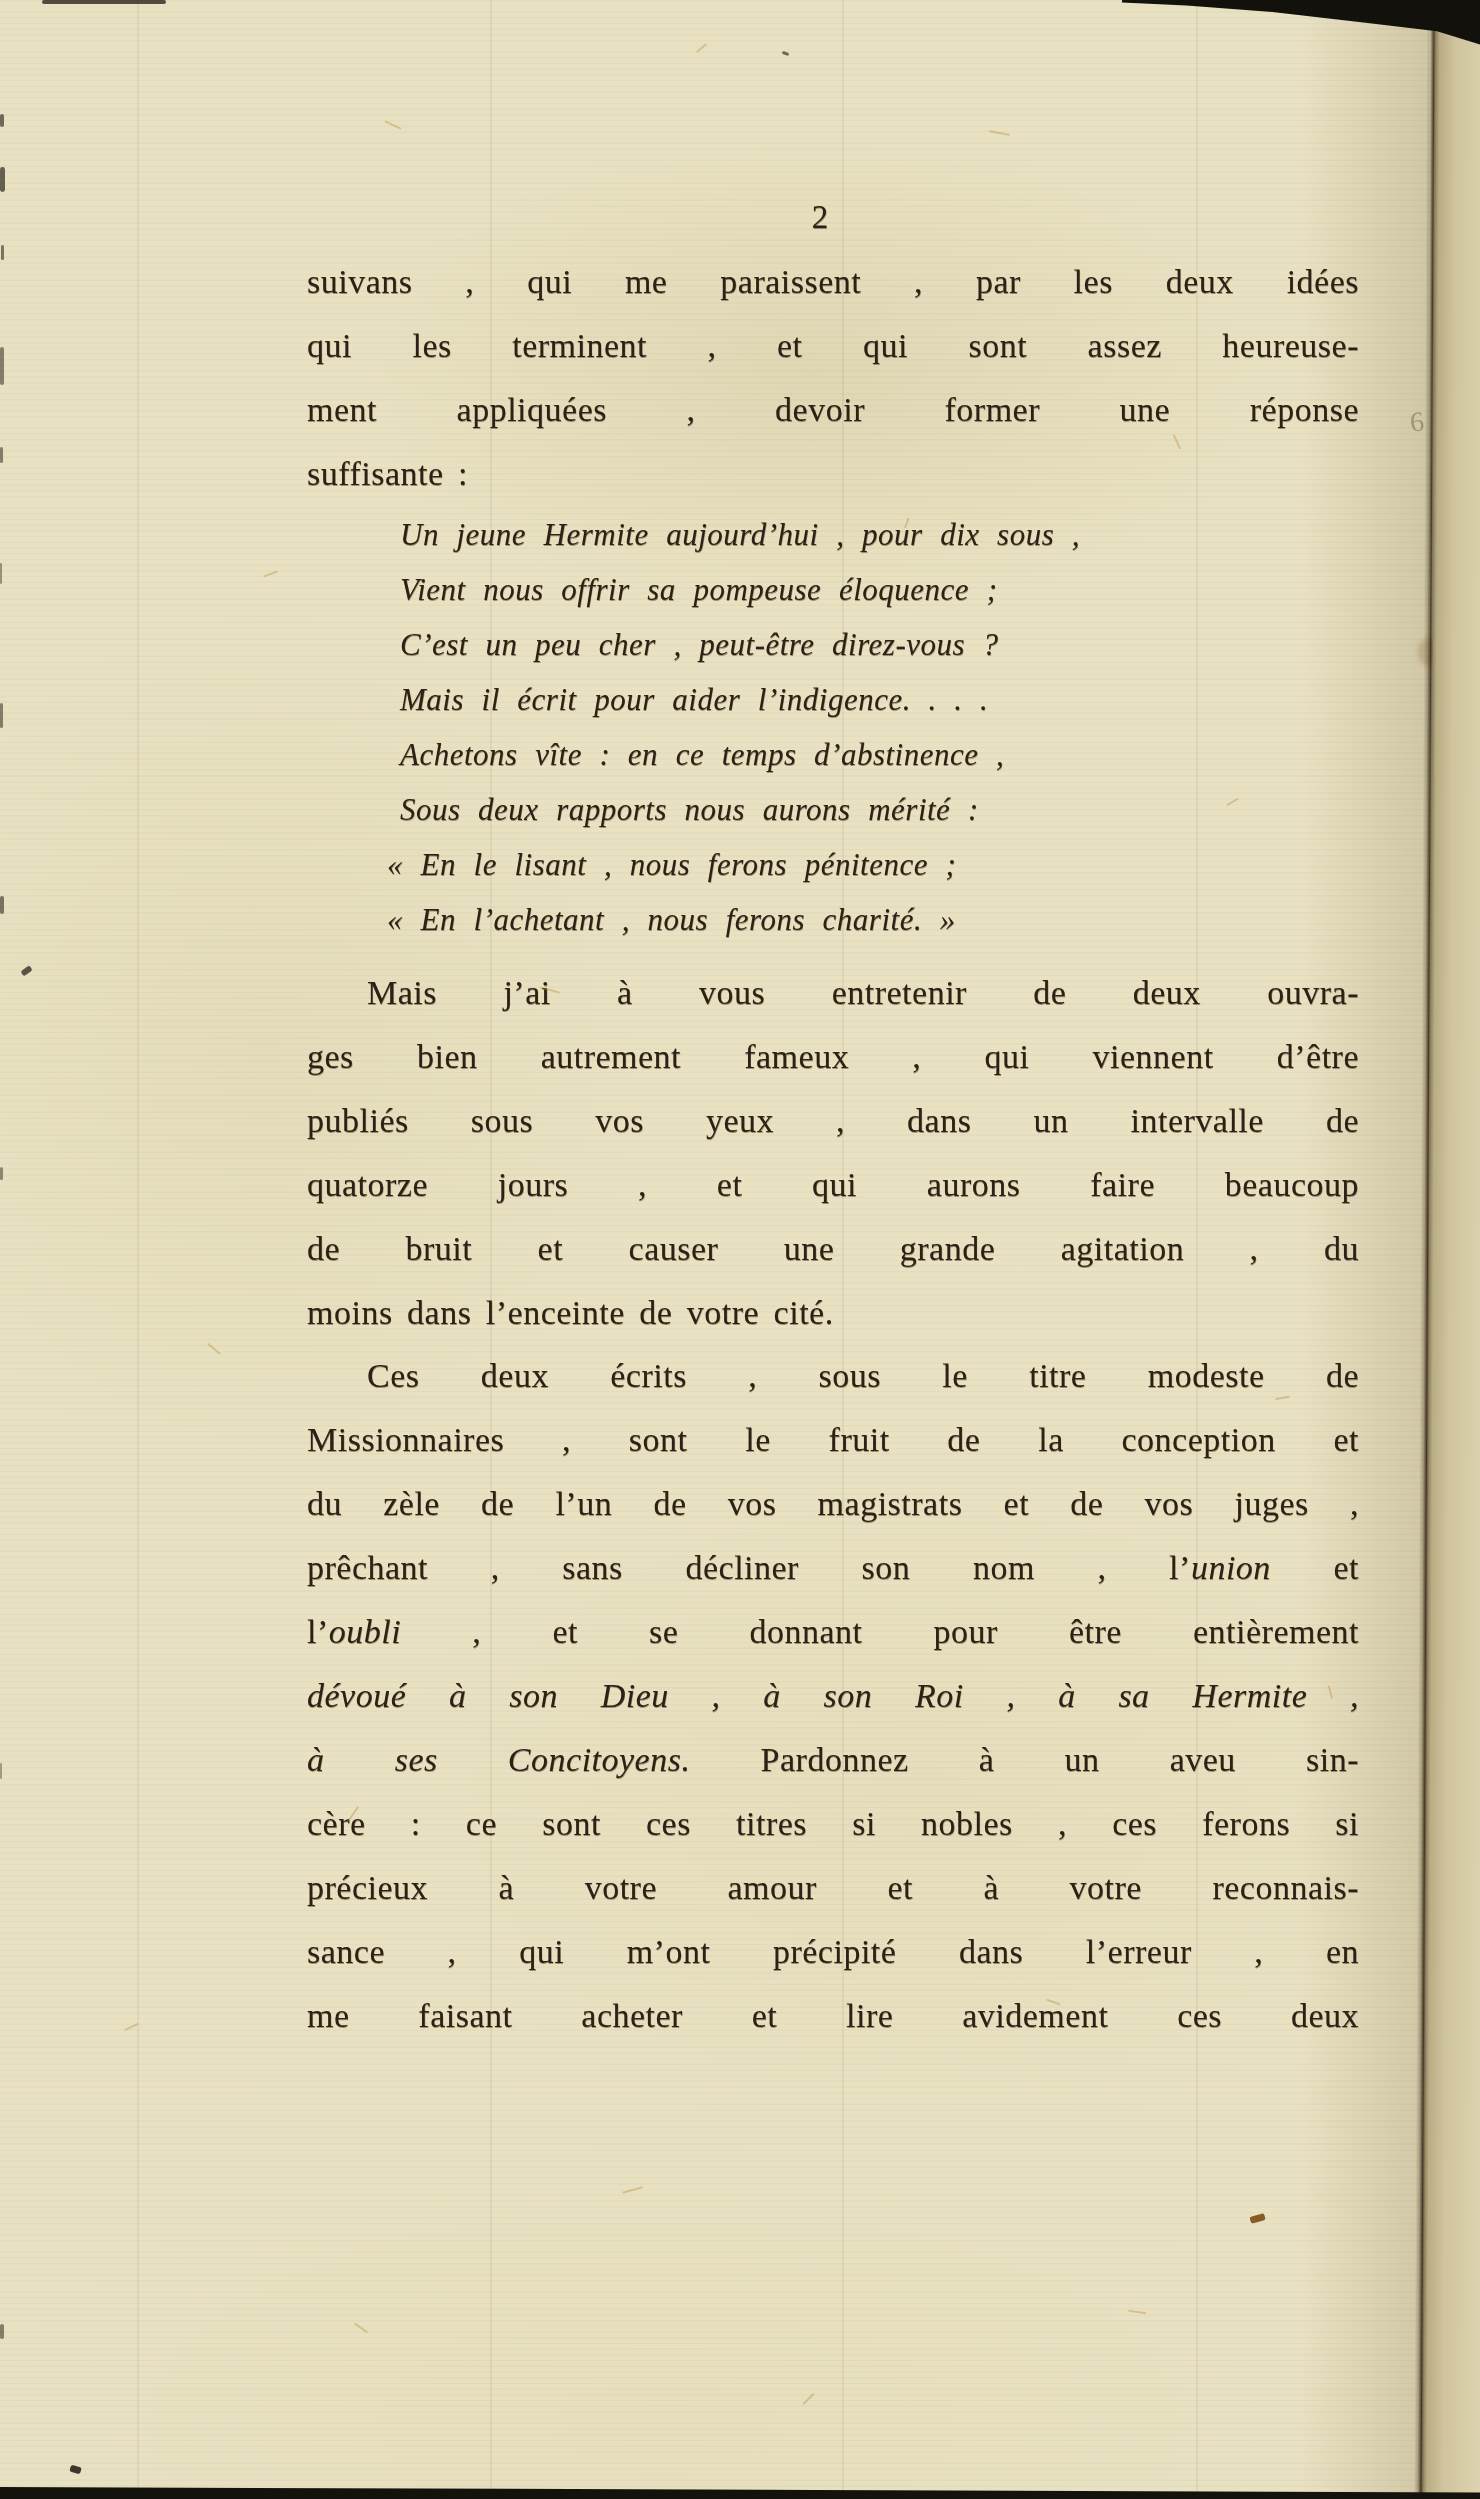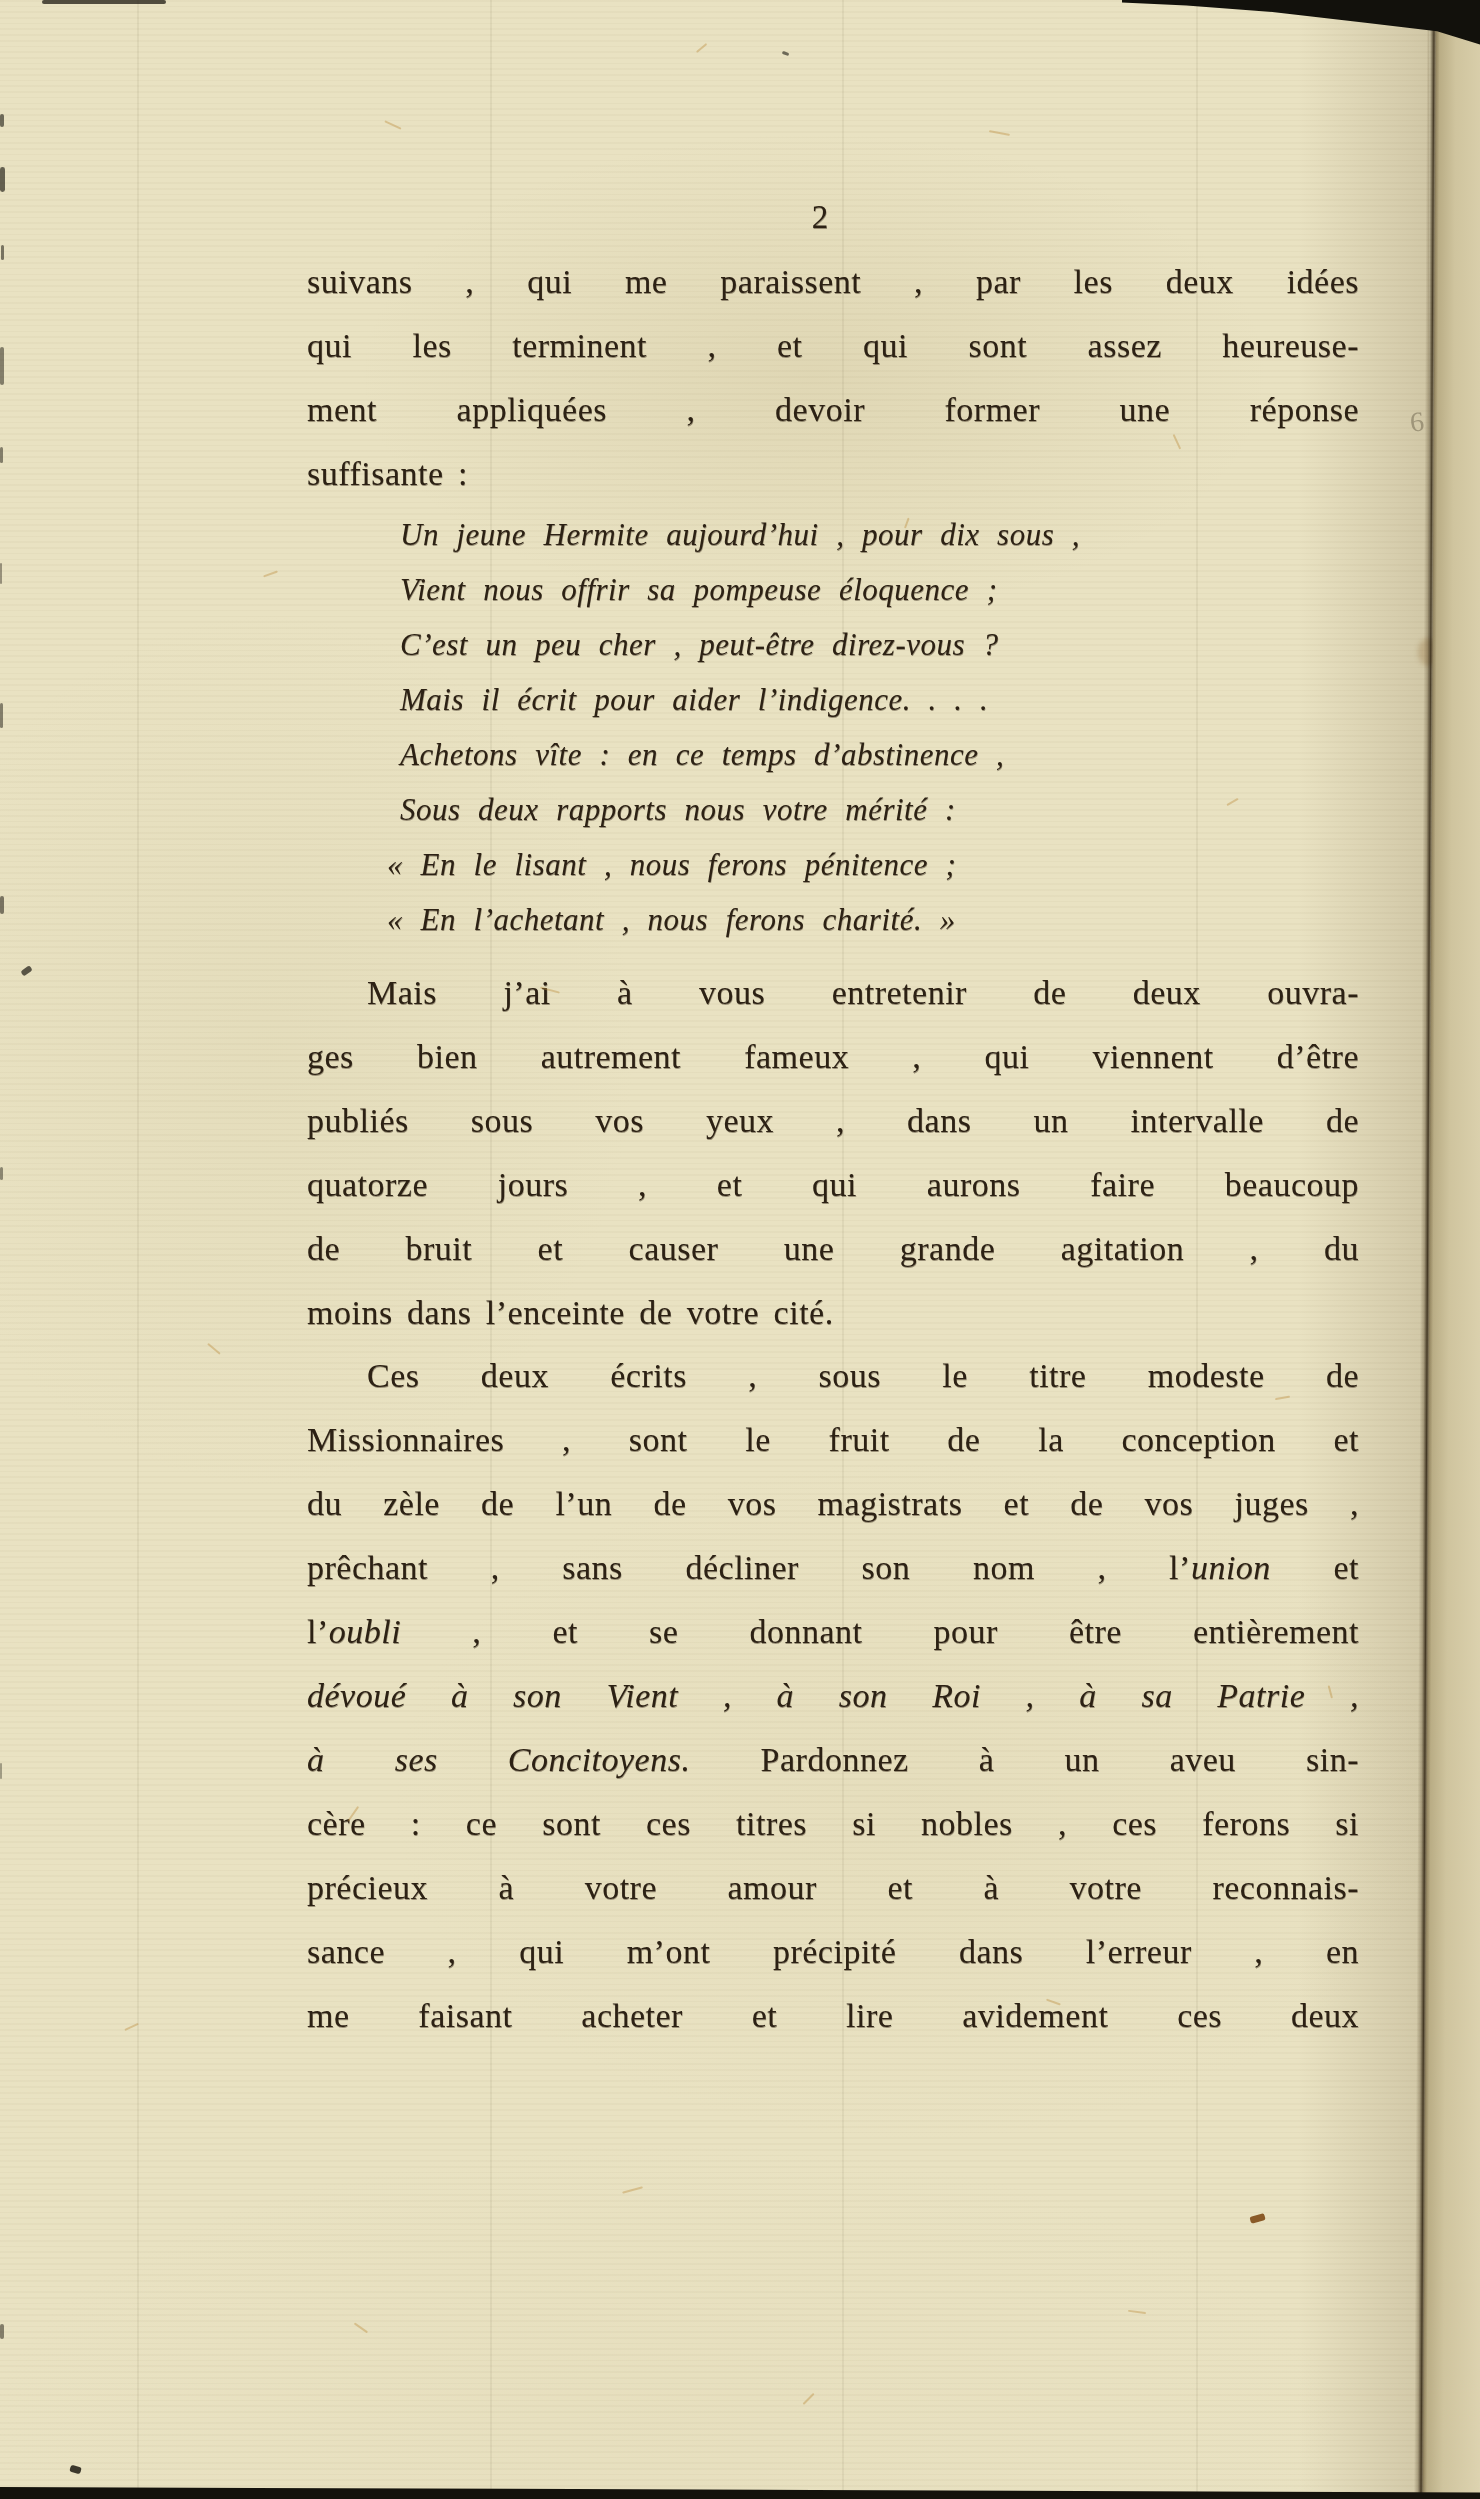--- a/index.html
+++ b/index.html
@@ -72,41 +72,41 @@
     <div class="line">ment appliquées , devoir former une réponse</div>
     <div class="line loose">suffisante :</div>
   </div>
 
   <div class="verse ink" style="top:507px">
     <div class="line">Un jeune Hermite aujourd’hui , pour dix sous ,</div>
     <div class="line">Vient nous offrir sa pompeuse éloquence ;</div>
     <div class="line">C’est un peu cher , peut-être direz-vous ?</div>
     <div class="line">Mais il écrit pour aider l’indigence. . . .</div>
     <div class="line">Achetons vîte : en ce temps d’abstinence ,</div>
-    <div class="line">Sous deux rapports nous votre mérité :</div>
+    <div class="line">Sous deux rapports nous aurons mérité :</div>
     <div class="line hang">« En le lisant , nous ferons pénitence ;</div>
     <div class="line hang">« En l’achetant , nous ferons charité. »</div>
   </div>
 
   <div class="para ink" style="top:961px">
     <div class="line first">Mais j’ai à vous entretenir de deux ouvra-</div>
     <div class="line">ges bien autrement fameux , qui viennent d’être</div>
     <div class="line">publiés sous vos yeux , dans un intervalle de</div>
     <div class="line">quatorze jours , et qui aurons faire beaucoup</div>
     <div class="line">de bruit et causer une grande agitation , du</div>
     <div class="line loose">moins dans l’enceinte de votre cité.</div>
   </div>
 
   <div class="para ink" style="top:1344px">
     <div class="line first">Ces deux écrits , sous le titre modeste de</div>
     <div class="line">Missionnaires , sont le fruit de la conception et</div>
     <div class="line">du zèle de l’un de vos magistrats et de vos juges ,</div>
     <div class="line"><span>prêchant , sans décliner son nom , l’</span><span class="italic">union</span><span> et</span></div>
     <div class="line"><span>l’</span><span class="italic">oubli</span><span> , et se donnant pour être entièrement</span></div>
-    <div class="line"><span class="italic">dévoué à son Vient , à son Roi , à sa Patrie ,</span></div>
+    <div class="line"><span class="italic">dévoué à son Dieu , à son Roi , à sa Hermite ,</span></div>
     <div class="line"><span class="italic">à ses Concitoyens.</span><span> Pardonnez à un aveu sin-</span></div>
     <div class="line">cère : ce sont ces titres si nobles , ces ferons si</div>
     <div class="line">précieux à votre amour et à votre reconnais-</div>
     <div class="line">sance , qui m’ont précipité dans l’erreur , en</div>
     <div class="line">me faisant acheter et lire avidement ces deux</div>
   </div>
 
   <div class="pencil-mark">6</div>
   <div class="stain"></div>
 

